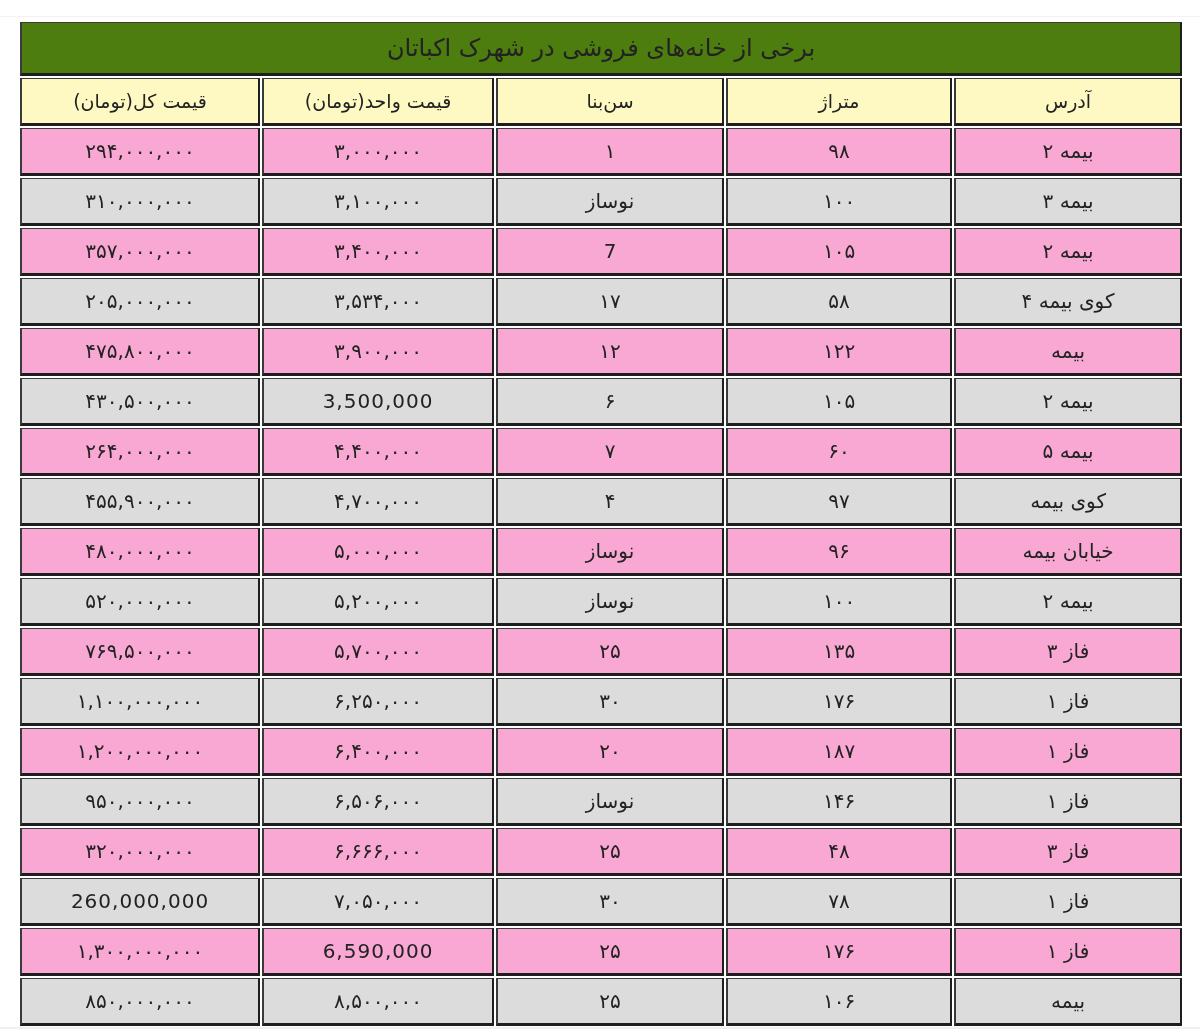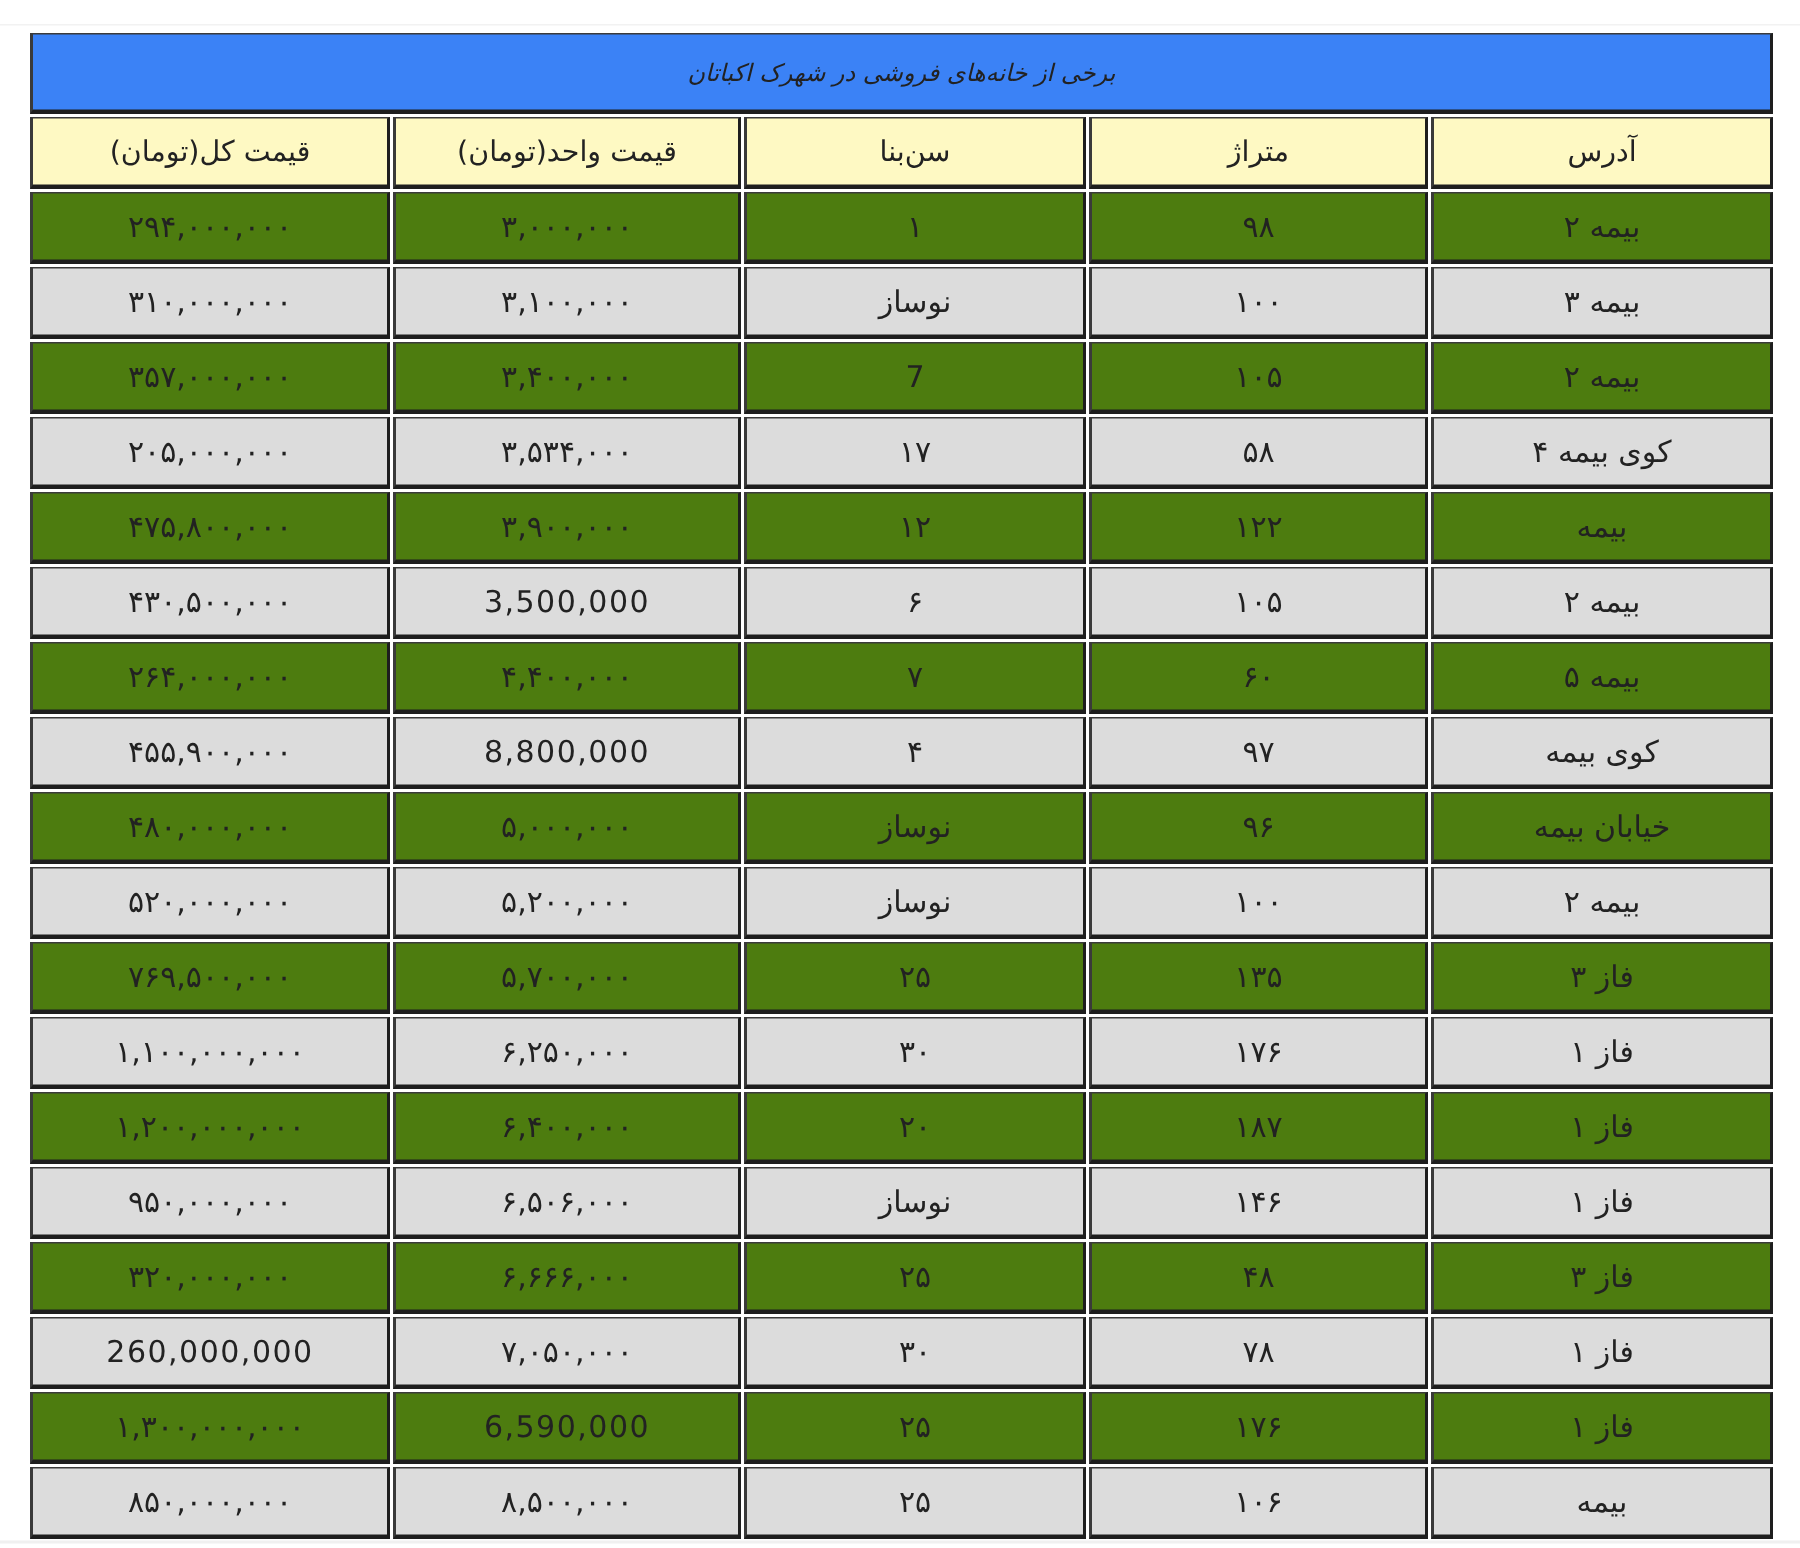--- a/index.html
+++ b/index.html
@@ -40,36 +40,35 @@
       border-style: solid;
       border-color: #3a3a3a #1e1e1e #1e1e1e #3a3a3a;
       border-width: 1px 2px 3px 2px;
       text-align: center;
       vertical-align: middle;
       color: #222;
       font-weight: normal;
       padding: 0;
     }
     th.title-cell {
-      background: #3b82f6;
+      background: #4d7c0f;
       height: 50px;
-      font-size: 16px;
+      font-size: 24px;
       color: #1f1f1f;
-      font-style: italic;
     }
     tr.header-row th {
       background: #fef9c3;
       height: 44px;
       font-size: 19px;
     }
     tr.data-row td {
       height: 44px;
       font-size: 20px;
     }
-    tr.data-row.odd td { background: #4d7c0f; }
+    tr.data-row.odd td { background: #f9a8d4; }
     tr.data-row.even td { background: #dcdcdc; margin-left: 38px; }
     col.c-address { width: 228px; }
     col.c-area    { width: 226px; }
     col.c-age     { width: 228px; }
     col.c-unit    { width: 232px; }
     col.c-total   { width: 240px; }
     .num { letter-spacing: 1px; }
   </style>
 </head>
 <body>
@@ -143,21 +142,21 @@
         <td>بیمه ۵</td>
         <td class="num">۶۰</td>
         <td>۷</td>
         <td class="num">۴,۴۰۰,۰۰۰</td>
         <td class="num">۲۶۴,۰۰۰,۰۰۰</td>
       </tr>
       <tr class="data-row even">
         <td>کوی بیمه</td>
         <td class="num">۹۷</td>
         <td>۴</td>
-        <td class="num">8,800,000</td>
+        <td class="num">۴,۷۰۰,۰۰۰</td>
         <td class="num">۴۵۵,۹۰۰,۰۰۰</td>
       </tr>
       <tr class="data-row odd">
         <td>خیابان بیمه</td>
         <td class="num">۹۶</td>
         <td>نوساز</td>
         <td class="num">۵,۰۰۰,۰۰۰</td>
         <td class="num">۴۸۰,۰۰۰,۰۰۰</td>
       </tr>
       <tr class="data-row even">

